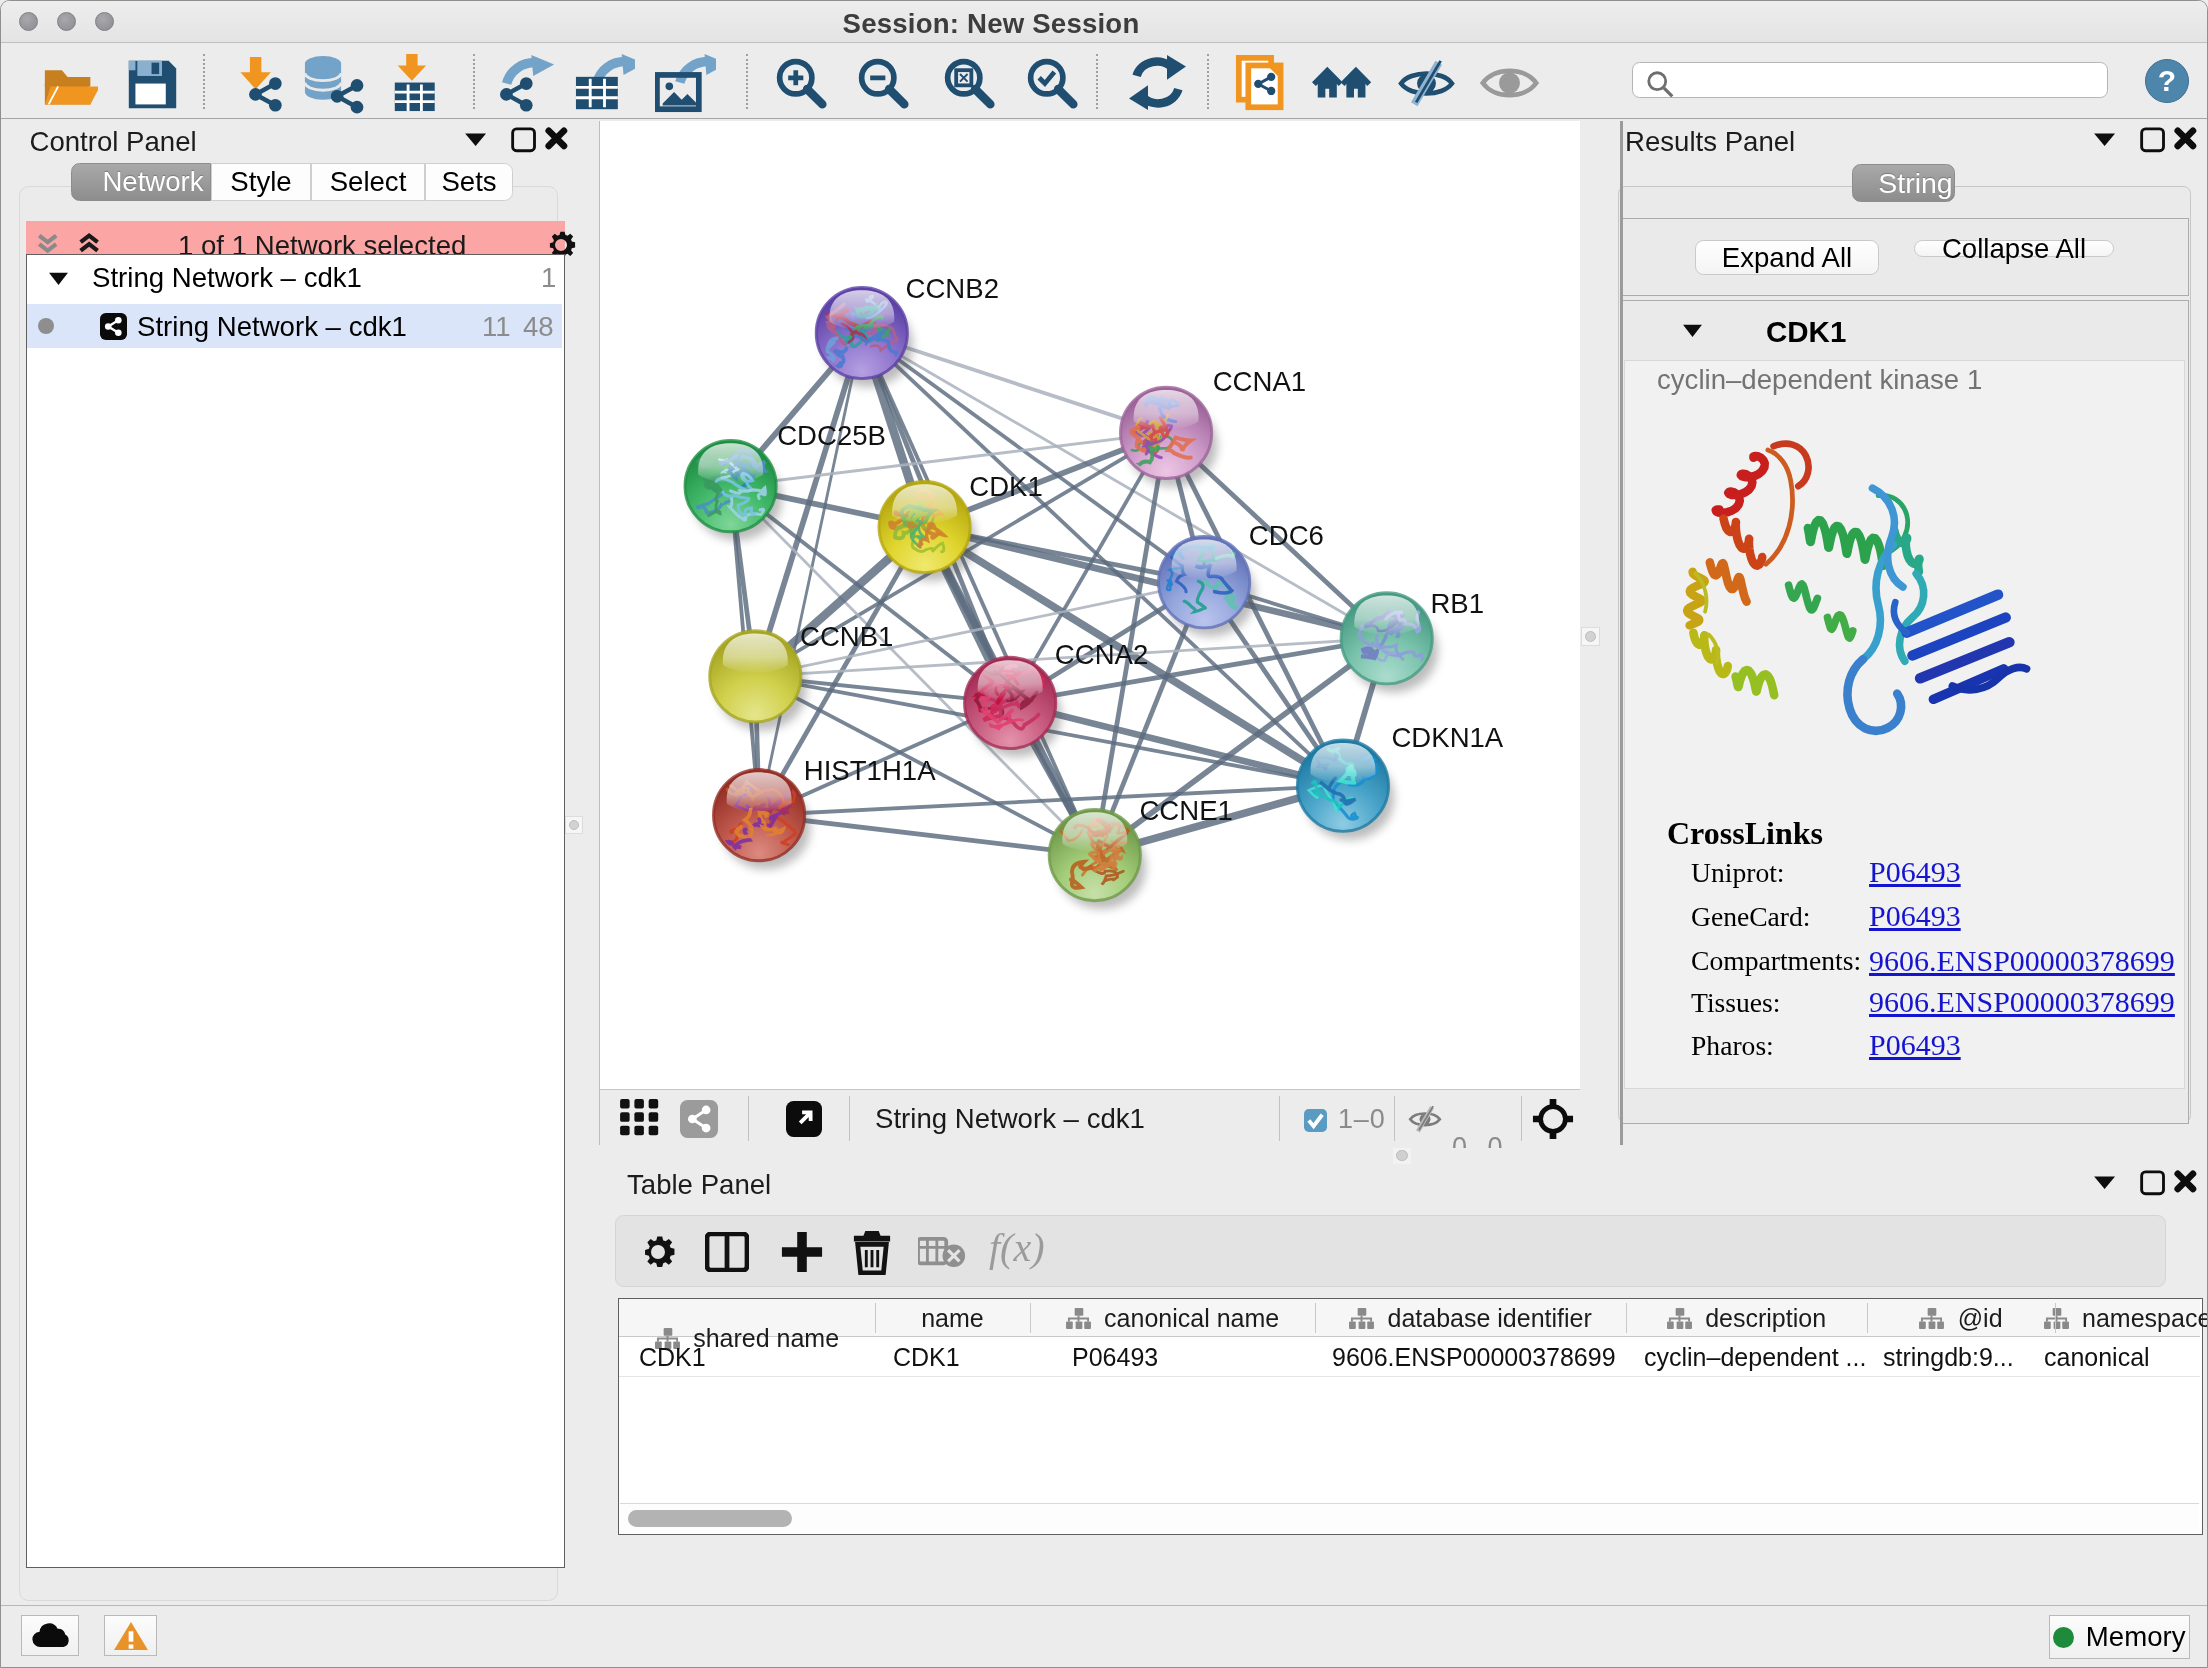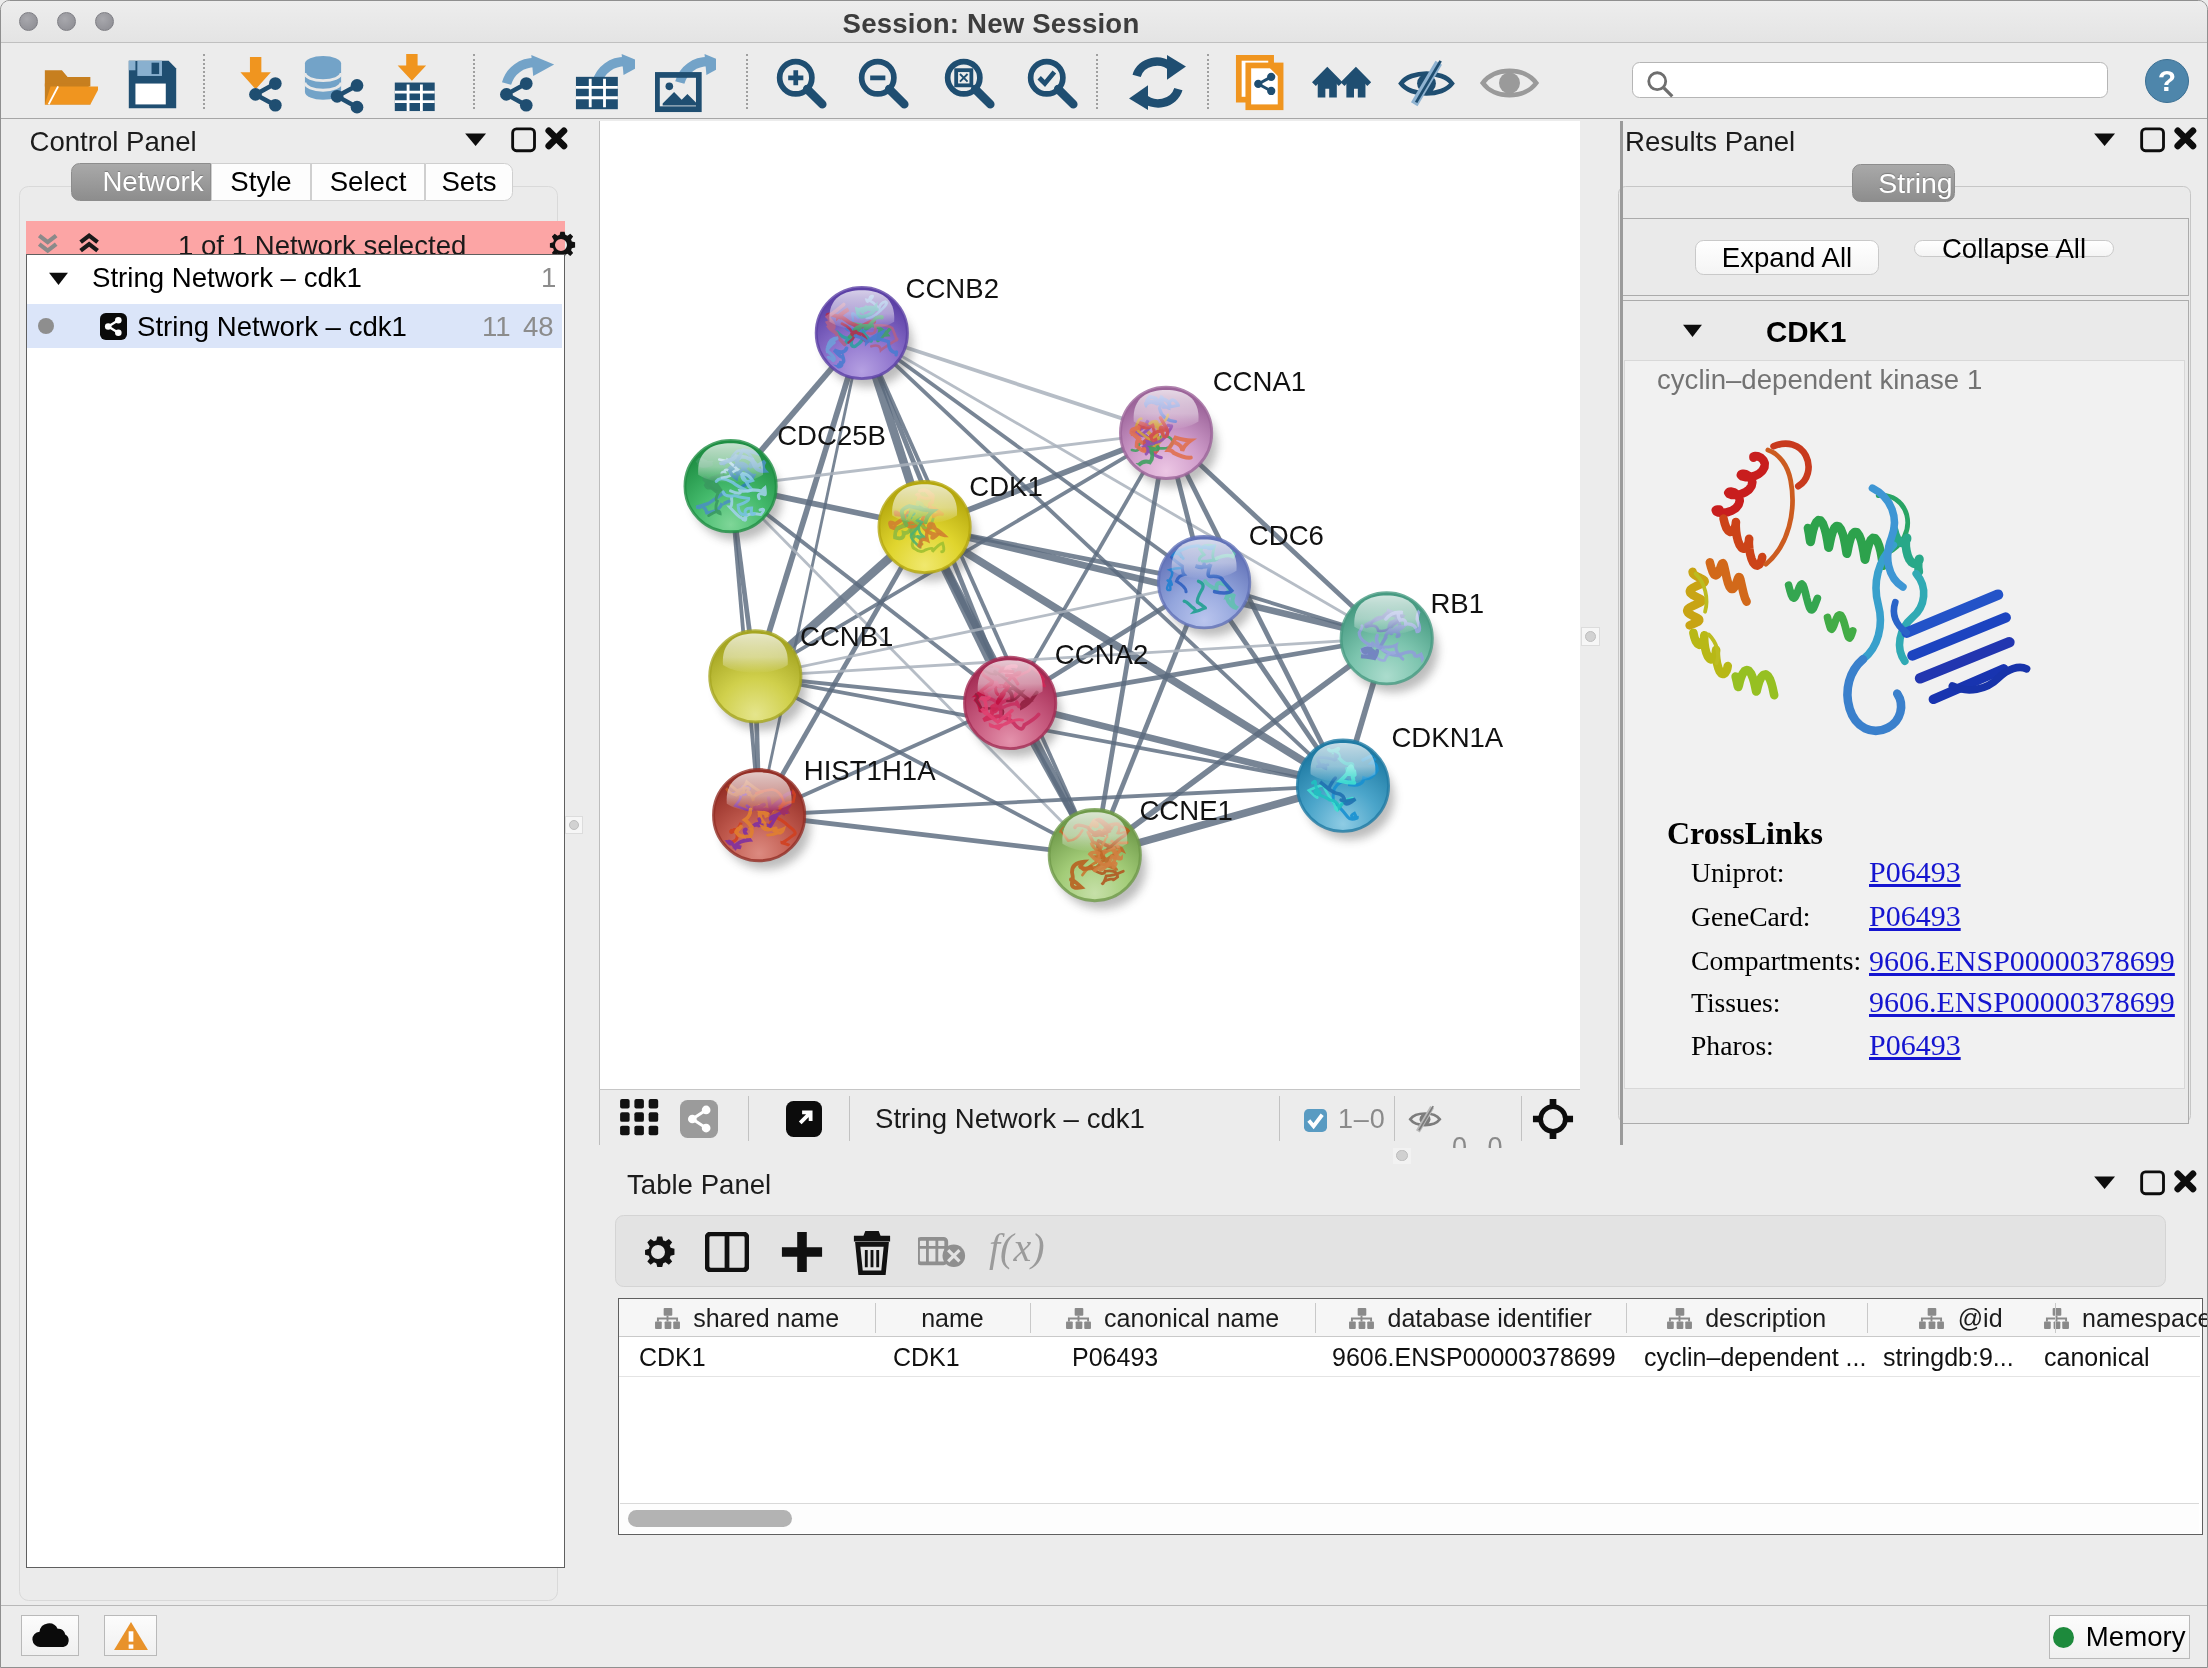--- a/index.html
+++ b/index.html
@@ -780,21 +780,21 @@
   <svg class="abs" width="49" height="34" viewBox="0 0 52 36" style="left:302px;top:19px">
         <rect x="0" y="4" width="30" height="26" rx="3" fill="none" stroke="#8f8f8f" stroke-width="4"></rect>
         <path d="M0 13 h30 M10 4 v26 M20 4 v26" stroke="#8f8f8f" stroke-width="3"></path>
         <circle cx="38" cy="22" r="12" fill="#8f8f8f"></circle>
         <path d="M32 16 l12 12 m0-12 l-12 12" stroke="#e3e3e3" stroke-width="3.4"></path>
       </svg>
   <div class="abs" style="left:373px;top:7.6px;font-size:40px;color:#9b9b9b;font-family:'Liberation Serif',serif;font-style:italic;">f(x)</div>
 </div>
 <div class="abs" id="tbl">
   <div id="tbl-head">
-        <div class="col" style="left:0px;width:256px;justify-content:center;font-size:25px;color:#1c1c1c;">
+        <div class="col" style="left:0px;width:256px;justify-content:center;font-size:25px;color:#1c1c1c;margin-top:20px;">
           <svg width="25" height="23" viewBox="0 0 26 24" style="margin-right:13.3px;flex:none">
             <g fill="#8a8a8a">
               <rect x="9" y="1" width="9" height="8" rx="1"></rect>
               <rect x="0" y="15" width="7" height="8" rx="1"></rect>
               <rect x="10" y="15" width="7" height="8" rx="1"></rect>
               <rect x="19" y="15" width="7" height="8" rx="1"></rect>
               <path d="M13 9 v4 M3 15 v-3 h20 v3 M13 12 v3" stroke="#8a8a8a" stroke-width="2" fill="none"></path>
             </g>
           </svg>
           <span>shared name</span>

